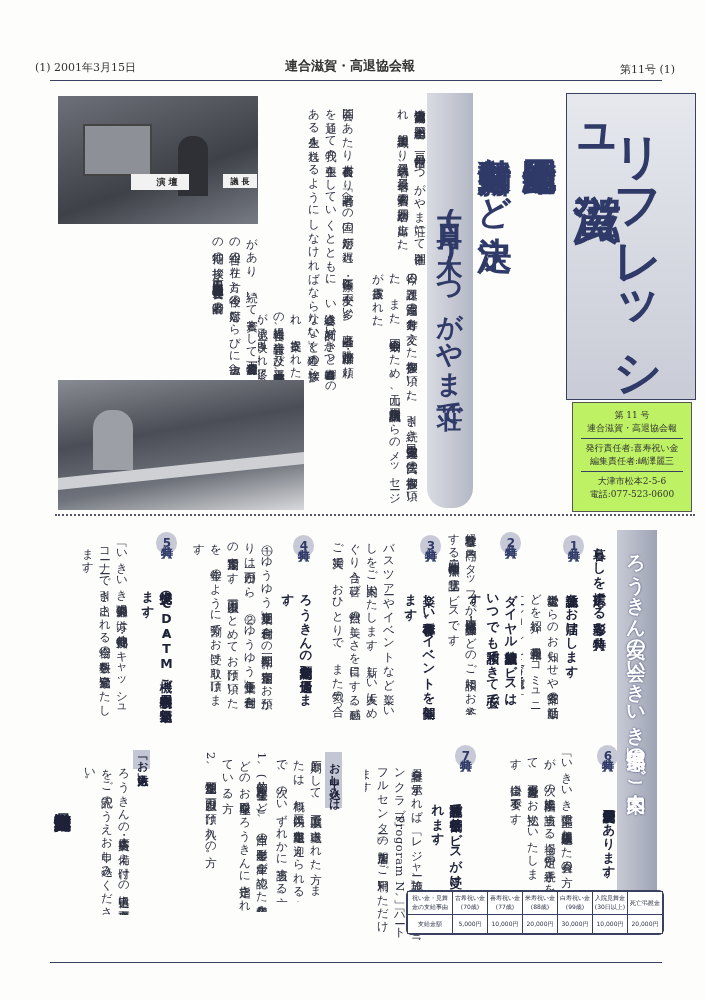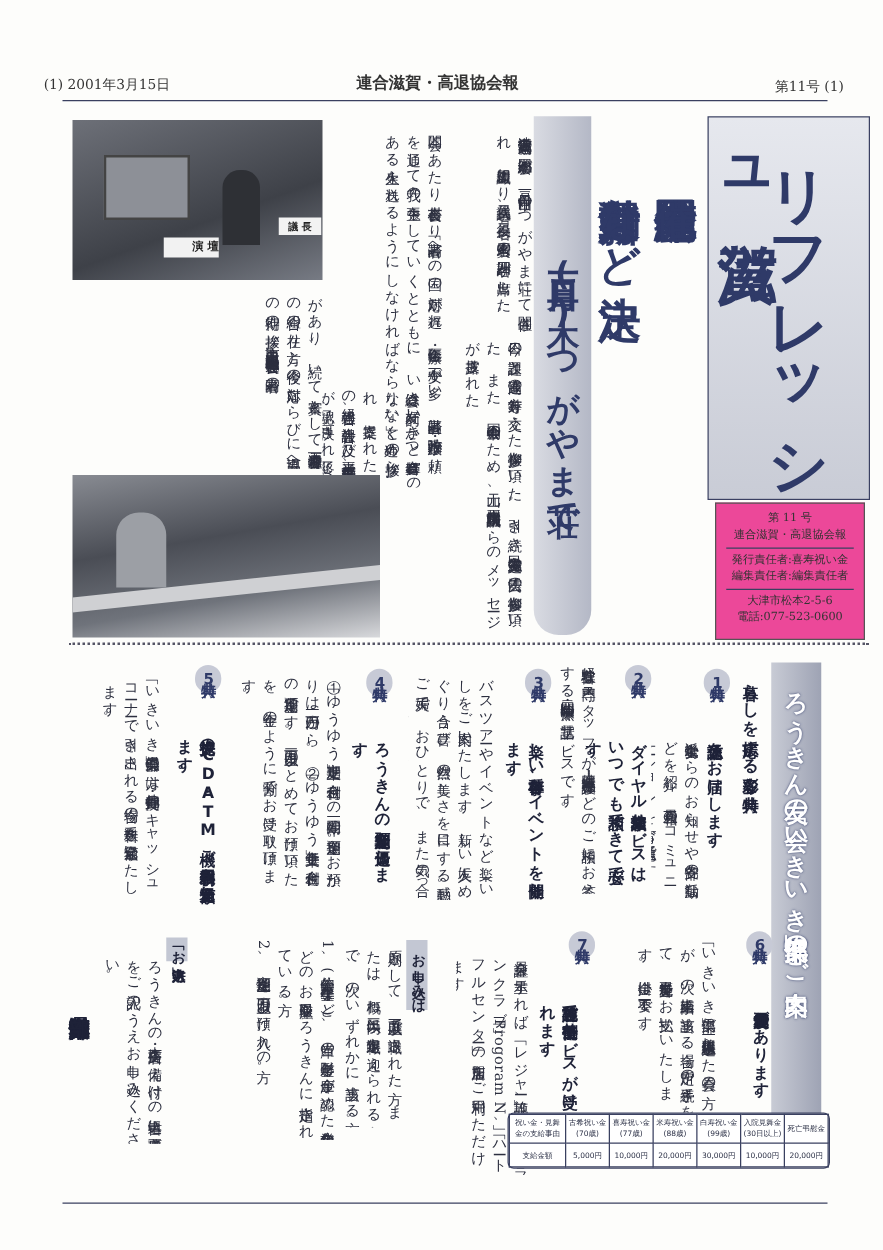--- a/index.html
+++ b/index.html
@@ -8,21 +8,21 @@
   .abs{position:absolute;}
   .vt{writing-mode:vertical-rl;text-orientation:upright;}
   .vtext{writing-mode:vertical-rl;font-size:11.5px;line-height:17px;letter-spacing:0.5px;color:#2c2f3f;}
   .hdr{font-family:"DejaVu Serif",serif;font-size:11px;color:#333;}
   .rule{background:#3a4060;height:2px;}
   .masthead{left:566px;top:93px;width:128px;height:305px;border:1px solid #3a4062;
             background:linear-gradient(180deg,#e6e8ee,#c9ccd6);}
   .masthead span{position:absolute;left:10px;top:8px;font-family:"DejaVu Sans",sans-serif;
             font-weight:bold;font-size:48px;line-height:41px;color:#2f3a68;}
   .infobox{left:572px;top:402px;width:118px;height:108px;border:1px solid #555;
-            font-size:9px;text-align:center;line-height:13px;color:#333;background:#ec4899;}
+            font-size:9px;text-align:center;line-height:13px;color:#333;background:#bef264;}
   .infobox .sep{height:1px;background:#3a4060;margin:3px 8px;}
   .headline{font-family:"DejaVu Sans",sans-serif;font-weight:bold;color:#2f3a68;}
   .datebar{left:427px;top:93px;width:46px;height:415px;background:linear-gradient(90deg,#d9dbe2,#b4b8c6);
             border-radius:0 0 20px 20px;}
   .photo{background:#5a5e66;overflow:hidden;}
   .wave{left:55px;top:514px;width:640px;height:8px;border-top:2px dotted #556;}
   .graybar{background:linear-gradient(90deg,#c8cbd5,#9ea3b4);}
   .tok{display:inline-block;background:#c7cad6;border-radius:12px;padding:4px 2px;
        font-family:"DejaVu Sans",sans-serif;font-weight:bold;font-size:12px;color:#2f3a68;}
   .bhead{font-family:"DejaVu Sans",sans-serif;font-weight:bold;font-size:12.5px;color:#1e2238;line-height:18px;}
@@ -39,42 +39,42 @@
 <div class="abs rule" style="left:50px;top:80px;width:612px;height:1px;"></div>
 
 <div class="abs masthead">
   <span class="vt">リフレッシュ滋賀</span>
 </div>
 <div class="abs infobox">
   <div style="margin-top:6px;">第 11 号</div>
   <div>連合滋賀・高退協会報</div>
   <div class="sep"></div>
   <div>発行責任者:喜寿祝い金</div>
-  <div>編集責任者:編集責任者</div>
+  <div>編集責任者:嶋澤麗三</div>
   <div class="sep"></div>
   <div>大津市松本2-5-6</div>
   <div>電話:077-523-0600</div>
 </div>
 
 <div class="abs headline vt" style="left:520px;top:133px;font-size:34px;line-height:40px;">第七回総会開催</div>
 <div class="abs headline vt" style="left:475px;top:133px;font-size:34px;line-height:40px;">新運動方針など決定</div>
 <div class="abs datebar">
   <span class="vt headline" style="position:absolute;left:6px;top:112px;font-size:26px;line-height:34px;">二月一日(木)つがやま荘で</span>
 </div>
 
 <div class="abs vtext" style="right:278px;top:100px;height:160px;">連合滋賀高退協の第七回総会が、二月一日守山市のつがやま荘にて開催され、加盟組織より代議員二〇名、役員二〇名、来賓四名の計四四名が出席した。</div>
 <div class="abs vtext" style="right:350px;top:100px;height:290px;width:100px;overflow:hidden;">開会にあたり吉村会長より「高齢者への国の対応が遅れ、年金・医療に不安が多い。高齢者は唯一政治・行政が頼り。政治を通じて我々の主張をしていくとともに、いきいきと輝きのある人生を送れるようにしなければならない」との挨拶</div>
 <div class="abs vtext" style="left:60px;top:230px;height:145px;width:200px;overflow:hidden;">があり、続いて来賓として下戸連合滋賀会長の今日の組合の在り方と今後の対応ならびに高退協への期待の挨拶、西田日本高齢・退職者団体連合会長の高齢者の</div>
 <div class="abs vtext" style="left:340px;top:265px;height:240px;width:80px;overflow:hidden;">今日の課題と高退連の方針等を交えた御挨拶を頂いた。引き続き民主党滋賀県連の法雲氏の御挨拶も頂いた。また、国会会期中のため、山元、川端両衆議院議員からのメッセージが披露された。</div>
 <div class="abs vtext" style="left:258px;top:305px;height:75px;width:80px;overflow:hidden;">総会は友好的、かつ有意義に滞りなく進められ、提案された平成十二年度の経過報告、会計報告、及び平成十三年度運動方針、予算等が承認、可決され終了しました。総会後、西田高退連会長を交え懇親会が開かれ、懇談をしながら意見交換の時間を持った。</div>
 
 <div class="abs photo" style="left:58px;top:96px;width:200px;height:128px;background:linear-gradient(160deg,#6d7078,#3e4148 60%,#777b84);">
   <div style="position:absolute;left:25px;top:28px;width:65px;height:48px;background:#8d9097;border:2px solid #444;"></div>
   <div style="position:absolute;left:120px;top:40px;width:30px;height:60px;background:#2e3035;border-radius:14px 14px 0 0;"></div>
-  <div style="position:absolute;left:73px;top:94px;width:44px;height:16px;background:#f2f2f2;font-size:9px;font-weight:bold;text-align:right;line-height:16px;color:#222;">演 壇</div>
+  <div style="position:absolute;left:73px;top:78px;width:44px;height:16px;background:#f2f2f2;font-size:9px;font-weight:bold;text-align:center;line-height:16px;color:#222;padding-left:14px;">演 壇</div>
   <div style="position:absolute;left:165px;top:78px;width:34px;height:14px;background:#f2f2f2;font-size:8px;font-weight:bold;text-align:center;line-height:14px;color:#222;">議 長</div>
 </div>
 <div class="abs photo" style="left:58px;top:380px;width:246px;height:130px;background:linear-gradient(170deg,#888b92,#4a4d55 40%,#6f737b 70%,#d8d9dc);">
   <div style="position:absolute;left:0;top:85px;width:246px;height:12px;background:#cfd0d3;transform:skewY(-6deg);"></div>
   <div style="position:absolute;left:35px;top:30px;width:40px;height:60px;background:#9c9fa5;border-radius:18px 18px 0 0;"></div>
 </div>
 
 <div class="abs wave"></div>
 
 <div class="abs graybar" style="left:617px;top:530px;width:40px;height:380px;">

